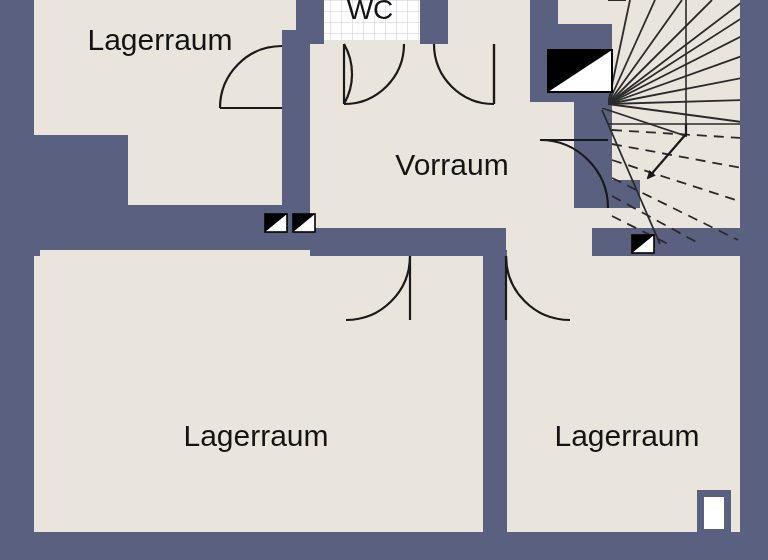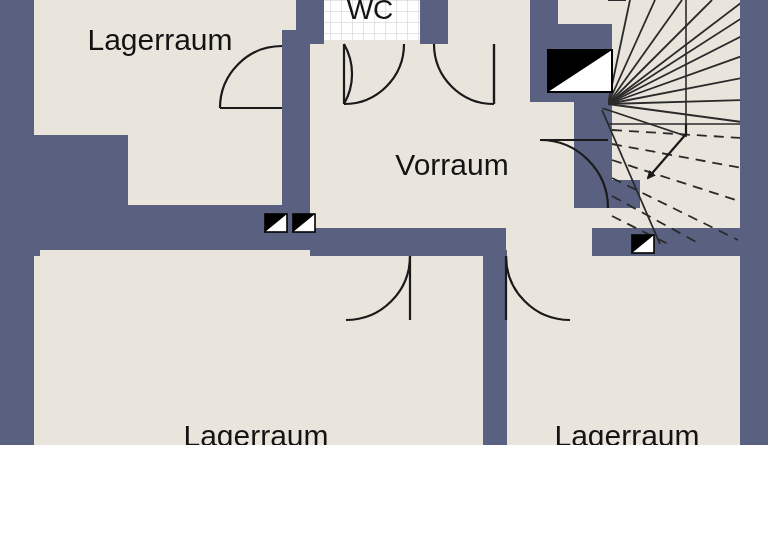--- a/index.html
+++ b/index.html
@@ -3,21 +3,21 @@
 <meta charset="utf-8">
 <style>
   html, body {
     margin: 0;
     padding: 0;
     background: #ffffff;
   }
   #plan-root {
     position: relative;
     width: 768px;
-    height: 445px;
+    height: 560px;
     overflow: hidden;
     font-family: "Liberation Sans", sans-serif;
     background: #e9e5dd;
   }
   #plan-svg {
     position: absolute;
     left: 0;
     top: 0;
     width: 768px;
     height: 560px;

